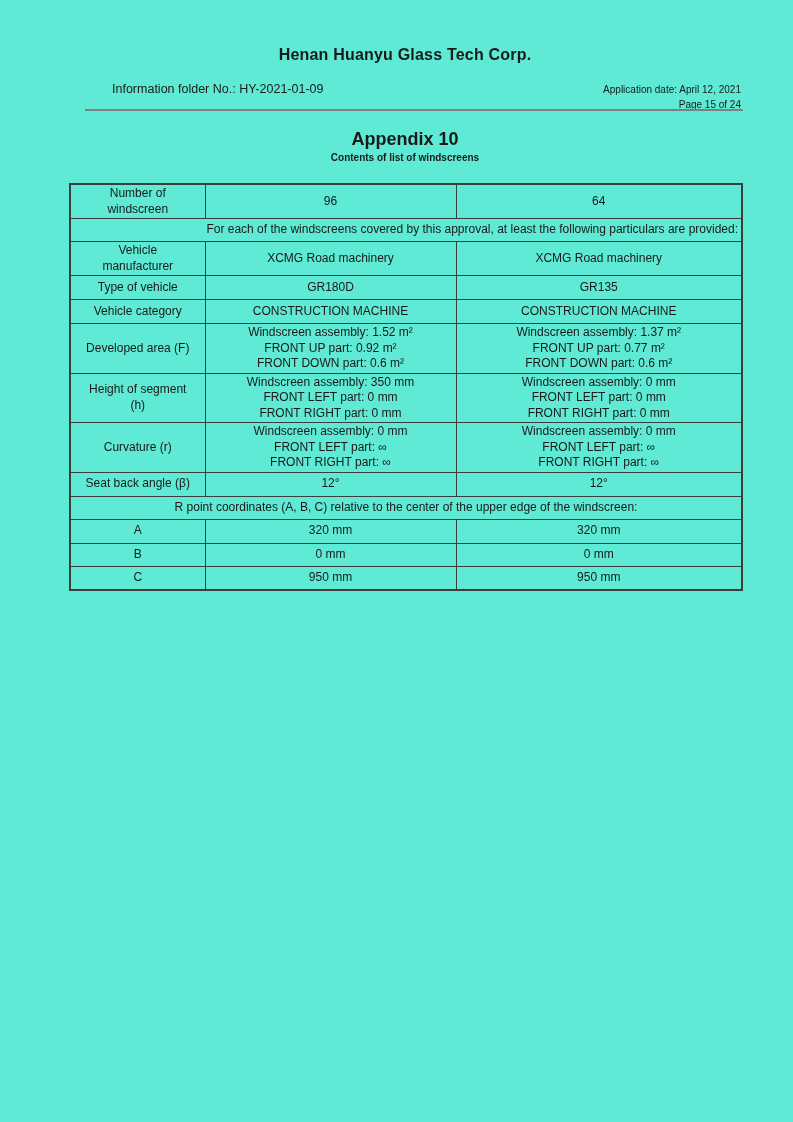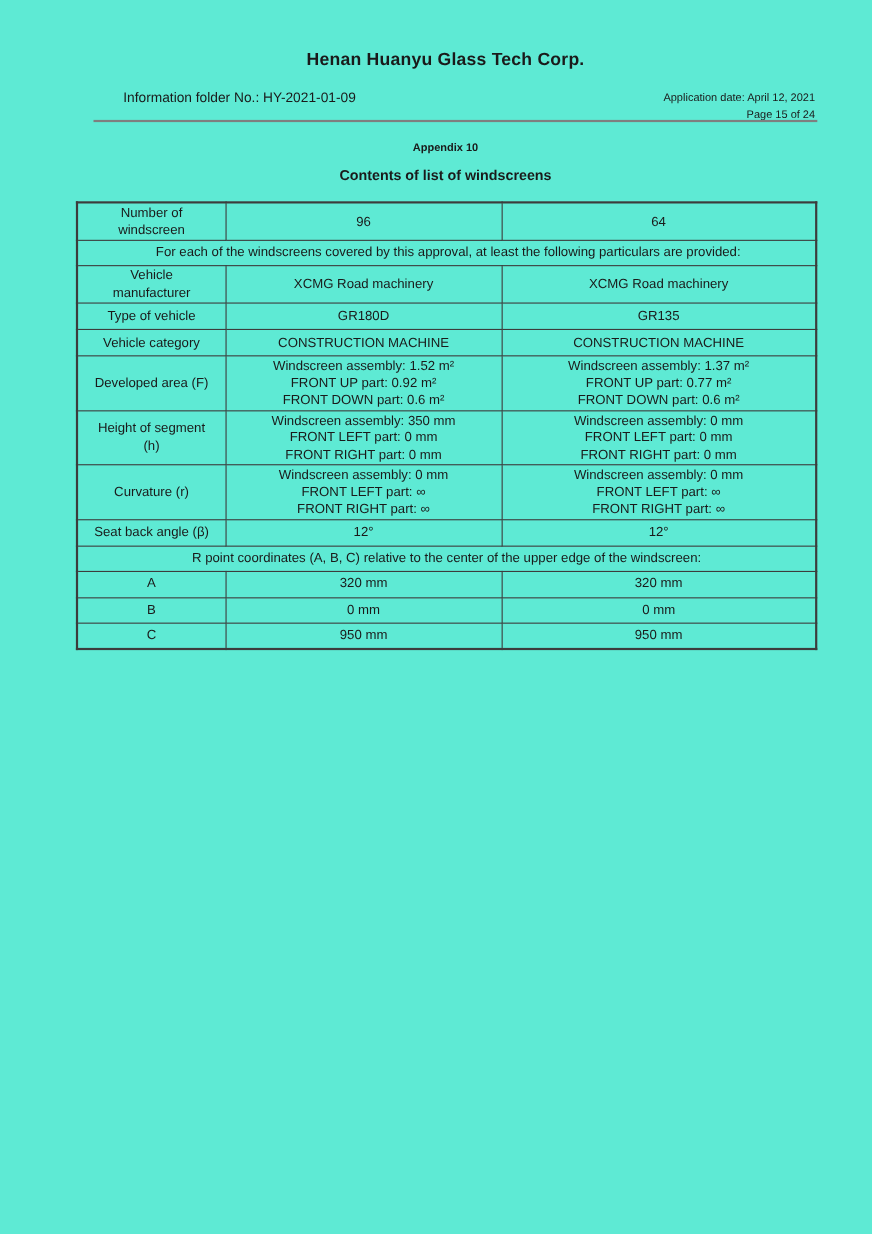--- a/index.html
+++ b/index.html
@@ -24,41 +24,41 @@
   .info-right {
     position: absolute; right: 52px; top: 82px;
     font-size: 10px; text-align: right; line-height: 15px;
   }
   .header-rule {
     position: absolute; left: 85px; top: 109px; width: 658px; height: 0;
     border-top: 2px solid #7f7f7f;
   }
   .appendix-title {
     position: absolute; left: 69px; top: 129px; width: 672px;
-    text-align: center; font-size: 10px; font-weight: bold;
+    text-align: center; font-size: 18px; font-weight: bold;
   }
   .appendix-subtitle {
     position: absolute; left: 69px; top: 152px; width: 672px;
-    text-align: center; font-size: 13px; font-weight: bold;
+    text-align: center; font-size: 10px; font-weight: bold;
   }
 
   .data-table {
     position: absolute; left: 69px; top: 183px; width: 672px;
     border-collapse: collapse; table-layout: fixed;
     border: 2px solid #3c3c3c;
   }
   .data-table td {
     border: 1px solid #3c3c3c;
     font-size: 12px; line-height: 15.5px;
     text-align: center; vertical-align: middle;
     white-space: pre-line;
     padding: 1px 3px;
     overflow: hidden;
   }
-  .data-table td.note-cell { text-align: center; padding-left: 6px; }
+  .data-table td.note-cell { text-align: right; padding-left: 6px; }
   .data-table td.center-cell { text-align: center; }
 
   tr.h33 { height: 33px; }
   tr.h32 { height: 32px; }
   tr.h31 { height: 31px; }
   tr.h49 { height: 49px; }
   tr.h47 { height: 47px; }
   tr.h24 { height: 24px; }
   tr.h23 { height: 23px; }
 </style>

